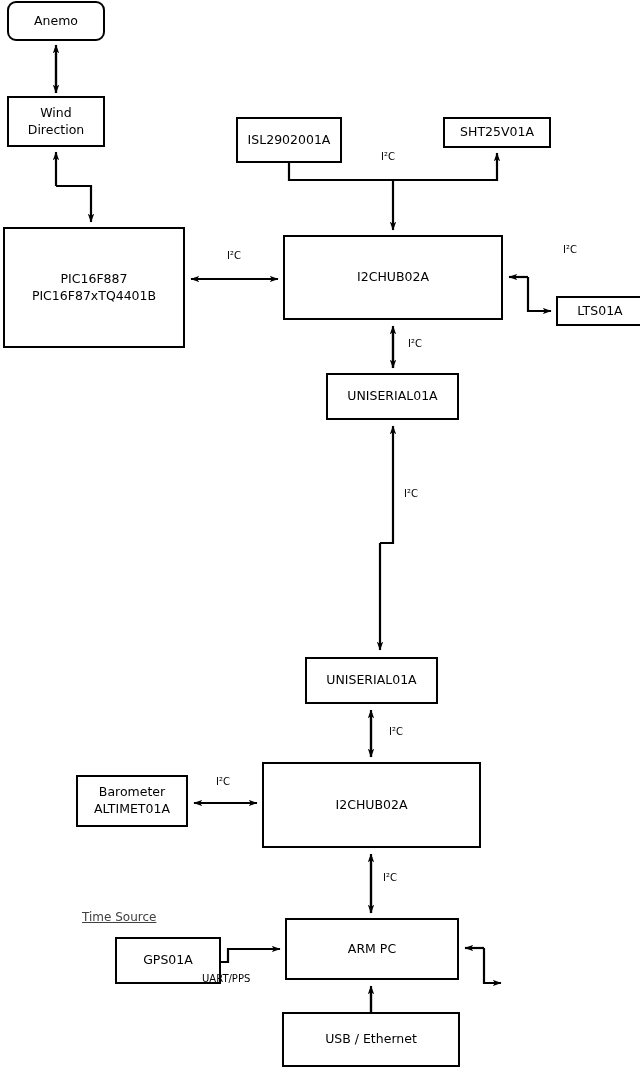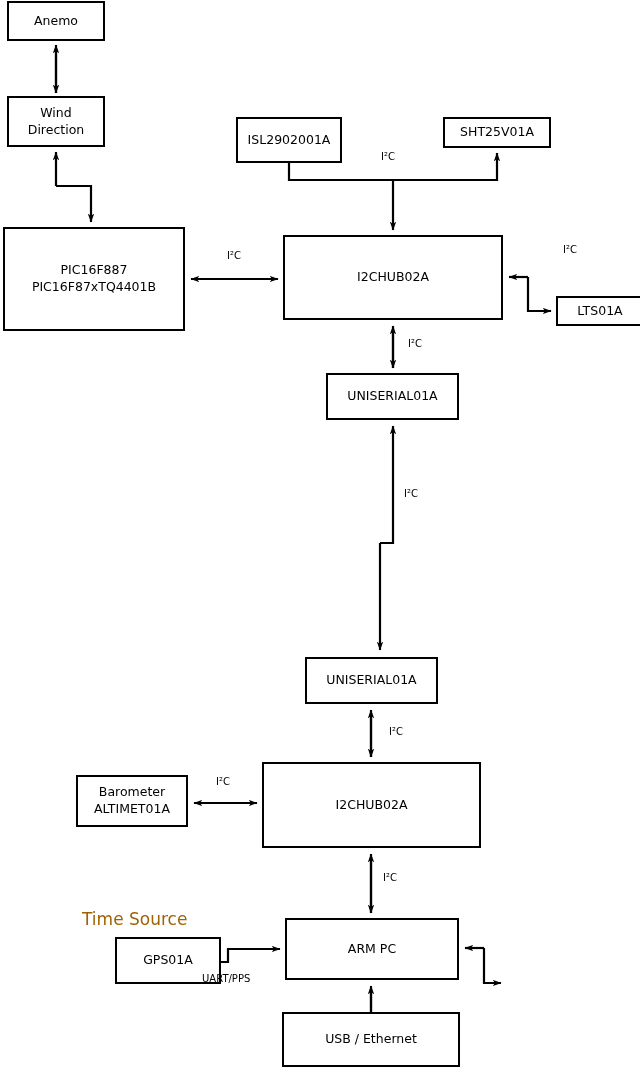--- a/index.html
+++ b/index.html
@@ -44,25 +44,26 @@
   .edge-label {
     position: absolute;
     color: #000000;
     font-size: 10px;
     line-height: 1;
     white-space: nowrap;
     z-index: 4;
   }
   .free-label {
     position: absolute;
-    color: #a16207;
-    font-size: 17px;
+    color: #404040;
+    font-size: 12px;
     line-height: 1;
     white-space: nowrap;
     z-index: 4;
+    text-decoration: underline;
   }
 </style>
 </head>
 <body>
 
 <div id="diagram-root">
 
   <svg id="diagram-svg" viewBox="0 0 640 1089" xmlns="http://www.w3.org/2000/svg">
     <defs>
       <marker id="arrow" markerWidth="10" markerHeight="10" refX="8.4" refY="3.2" orient="auto" markerUnits="userSpaceOnUse">
@@ -107,30 +108,30 @@
 
       <path d="M 484,948 L 465,948" marker-end="url(#arrow)"></path>
       <path d="M 484,948 L 484,983 L 501,983" marker-end="url(#arrow)"></path>
 
       <line x1="371" y1="1027" x2="371" y2="986" marker-end="url(#arrow)"></line>
       <line x1="371" y1="989" x2="371" y2="1027" marker-end="url(#arrow)"></line>
 
     </g>
   </svg>
 
-  <div class="node" style="left:7px;top:1px;width:98px;height:40px;">
+  <div class="node" style="left:7px;top:1px;width:98px;height:40px;border-radius:9px;">
     <span class="node-label">Anemo</span>
   </div>
 
   <div class="node" style="left:7px;top:96px;width:98px;height:51px;">
     <span class="node-label">Wind
 Direction</span>
   </div>
 
-  <div class="node" style="left:3px;top:227px;width:182px;height:104px;">
+  <div class="node" style="left:3px;top:227px;width:182px;height:121px;">
     <span class="node-label">PIC16F887
 PIC16F87xTQ4401B</span>
   </div>
 
   <div class="node" style="left:236px;top:117px;width:106px;height:46px;">
     <span class="node-label">ISL2902001A</span>
   </div>
 
   <div class="node" style="left:443px;top:117px;width:108px;height:31px;">
     <span class="node-label">SHT25V01A</span>

